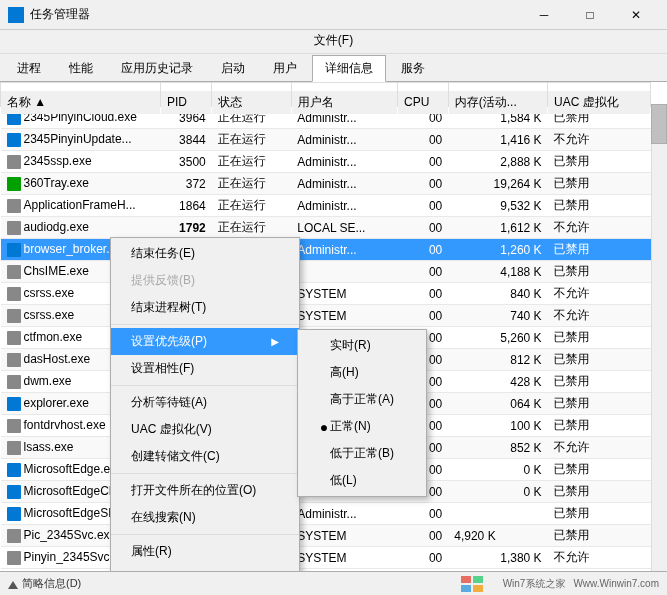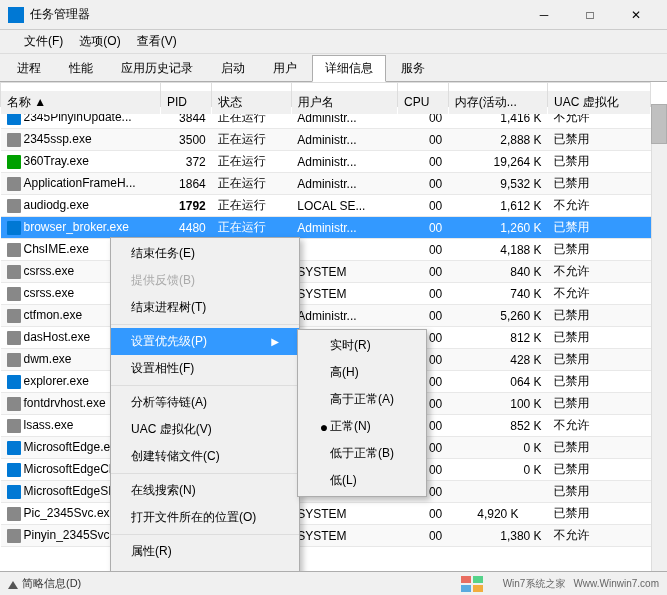--- a/index.html
+++ b/index.html
@@ -54,22 +54,23 @@
       font-size: 12px;
       color: #000;
     }
 
     
     .menu-bar {
       background: #f0f0f0;
       height: 24px;
       display: flex;
       align-items: center;
-      padding: 0 16px;
+      padding: 0 0;
       border-bottom: 1px solid #ddd;
+      flex-direction: column;
     }
     .menu-item {
       padding: 2px 8px;
       cursor: pointer;
       font-size: 12px;
       color: #000;
       height: 100%;
       display: flex;
       align-items: center;
     }
@@ -296,20 +297,29 @@
         <th>名称 ▲</th>
             <th>PID</th>
             <th>状态</th>
             <th>用户名</th>
             <th>CPU</th>
             <th>内存(活动...</th>
             <th>UAC 虚拟化</th>
           </tr>
       </thead>
       <tbody id="table-body">
+      <tr>
+            <td class="col-name"><span style="display: inline-block; width: 14px; height: 14px; margin-right: 3px; vertical-align: middle; background: rgb(0, 120, 212); border-radius: 1px;"></span><span>2345PinyinCloud.exe</span></td>
+            <td style="text-align: right;">3964</td>
+            <td>正在运行</td>
+            <td>Administr...</td>
+            <td style="text-align: right;">00</td>
+            <td style="text-align: right;">1,584 K</td>
+            <td>已禁用</td>
+          </tr>
           <tr>
             <td class="col-name"><span style="display: inline-block; width: 14px; height: 14px; margin-right: 3px; vertical-align: middle; background: rgb(0, 120, 212); border-radius: 1px;"></span><span>2345PinyinUpdate...</span></td>
             <td style="text-align: right;">3844</td>
             <td>正在运行</td>
             <td>Administr...</td>
             <td style="text-align: right;">00</td>
             <td style="text-align: right;">1,416 K</td>
             <td>不允许</td>
           </tr>
           <tr>
@@ -464,21 +474,21 @@
             <td style="text-align: right;">00</td>
             <td style="text-align: right;"></td>
             <td>已禁用</td>
           </tr>
           <tr>
             <td class="col-name"><span style="display: inline-block; width: 14px; height: 14px; margin-right: 3px; vertical-align: middle; background: rgb(136, 136, 136); border-radius: 1px;"></span><span>Pic_2345Svc.exe</span></td>
             <td style="text-align: right;"></td>
             <td></td>
             <td>SYSTEM</td>
             <td style="text-align: right;">00</td>
-            <td style="text-align: center;">4,920 K</td>
+            <td style="text-align: left;">4,920 K</td>
             <td>已禁用</td>
           </tr>
           <tr>
             <td class="col-name"><span style="display: inline-block; width: 14px; height: 14px; margin-right: 3px; vertical-align: middle; background: rgb(136, 136, 136); border-radius: 1px;"></span><span>Pinyin_2345Svc...</span></td>
             <td style="text-align: right;"></td>
             <td></td>
             <td>SYSTEM</td>
             <td style="text-align: right;">00</td>
             <td style="text-align: right;">1,380 K</td>
             <td>不允许</td>
@@ -515,24 +525,24 @@
         <span>分析等待链(A)</span>
       </div>
       <div class="ctx-item">
         <span>UAC 虚拟化(V)</span>
       </div>
       <div class="ctx-item">
         <span>创建转储文件(C)</span>
       </div>
       <div class="ctx-separator"></div>
       <div class="ctx-item">
+        <span>打开文件所在的位置(O)</span>
+      </div>
+      <div class="ctx-item">
         <span>在线搜索(N)</span>
-      </div>
-      <div class="ctx-item">
-        <span>打开文件所在的位置(O)</span>
       </div>
       <div class="ctx-separator"></div>
       <div class="ctx-item">
         <span>属性(R)</span>
       </div>
       <div class="ctx-item">
         <span>转到服务(S)</span>
       </div>
     </div>
 

